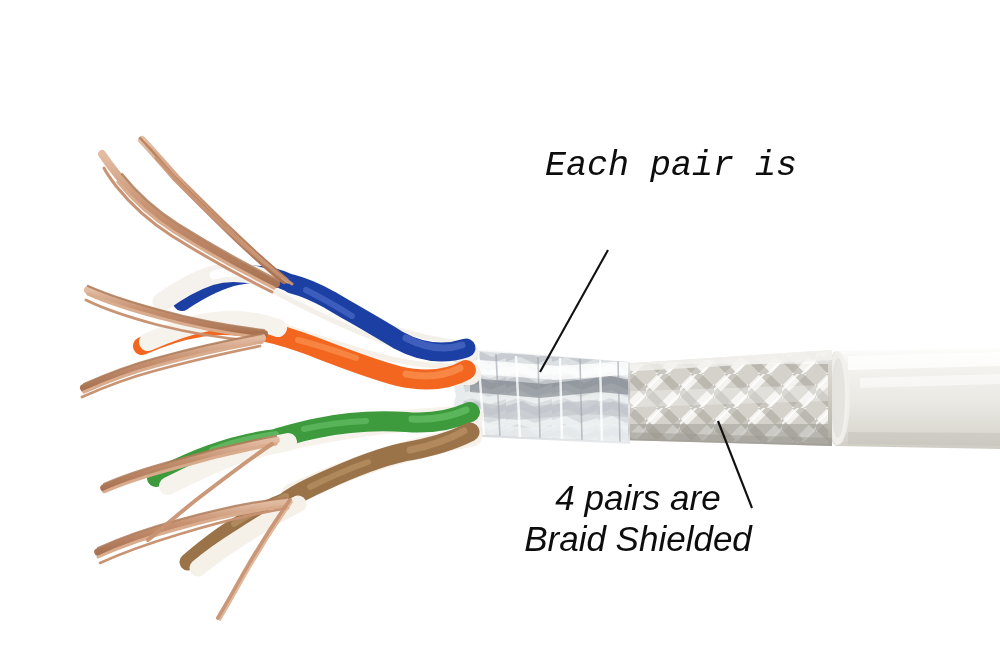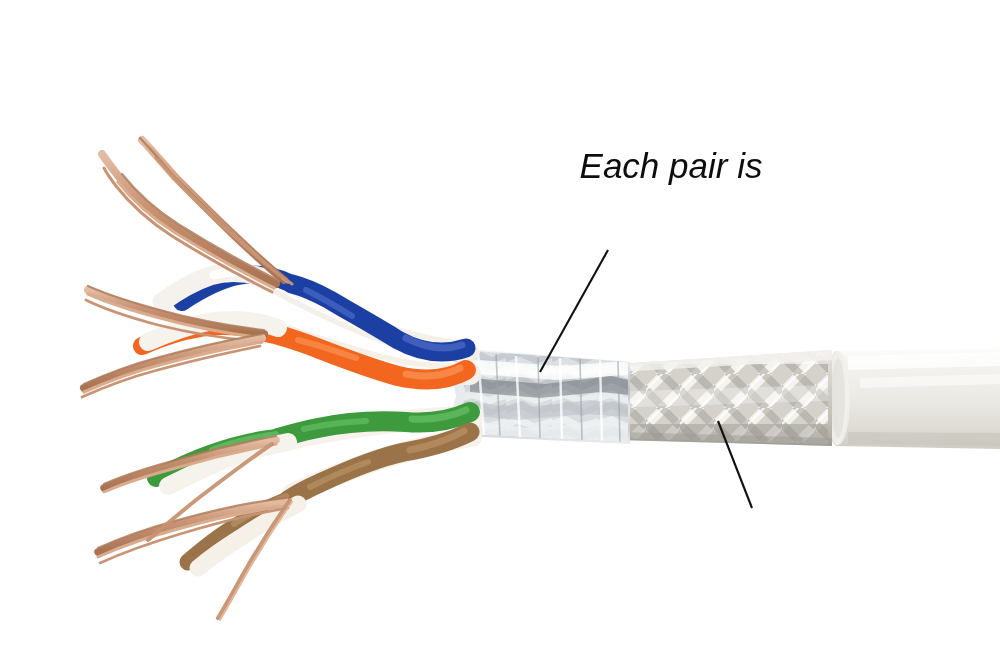--- a/index.html
+++ b/index.html
@@ -13,21 +13,21 @@
   #title{
     position:absolute;left:0;top:36px;width:1000px;text-align:center;
     font-size:60px;font-weight:700;color:#0a0a0a;letter-spacing:-0.5px;
     line-height:1.0;white-space:nowrap;
     transform:scaleX(0.93);transform-origin:50% 50%;
   }
   .callout{
     position:absolute;font-style:italic;font-weight:400;color:#0d0d0d;
     font-size:35px;line-height:1.16;white-space:nowrap;
   }
-  #callout-foil{left:516px;top:146px;text-align:center;width:310px;}
+  #callout-foil{left:516px;top:146px;text-align:center;width:310px;font-family:Liberation Mono, monospace;}
   #callout-braid{left:468px;top:478px;text-align:center;width:340px;}
   .cl-line2{display:block;}
   #svg-art{position:absolute;left:0;top:0;}
 </style>
 </head>
 <body>
 
 <div id="stage">
 
   <div id="title">Double Shield Noise Protection</div>
@@ -251,14 +251,18 @@
     <g>
       <line x1="608" y1="250" x2="540" y2="372" stroke="#111111" stroke-width="2.1"></line>
       <line x1="718" y1="421" x2="752" y2="508" stroke="#111111" stroke-width="2.1"></line>
     </g>
   </svg>
 
   <div class="callout" id="callout-foil">
     <span>Each pair is</span>
   </div>
 
+  <div class="callout" id="callout-braid">
+    <span>4 pairs are</span>
+    <span class="cl-line2">Braid Shielded</span>
+  </div>
 
 </div>
 
 </body></html>

